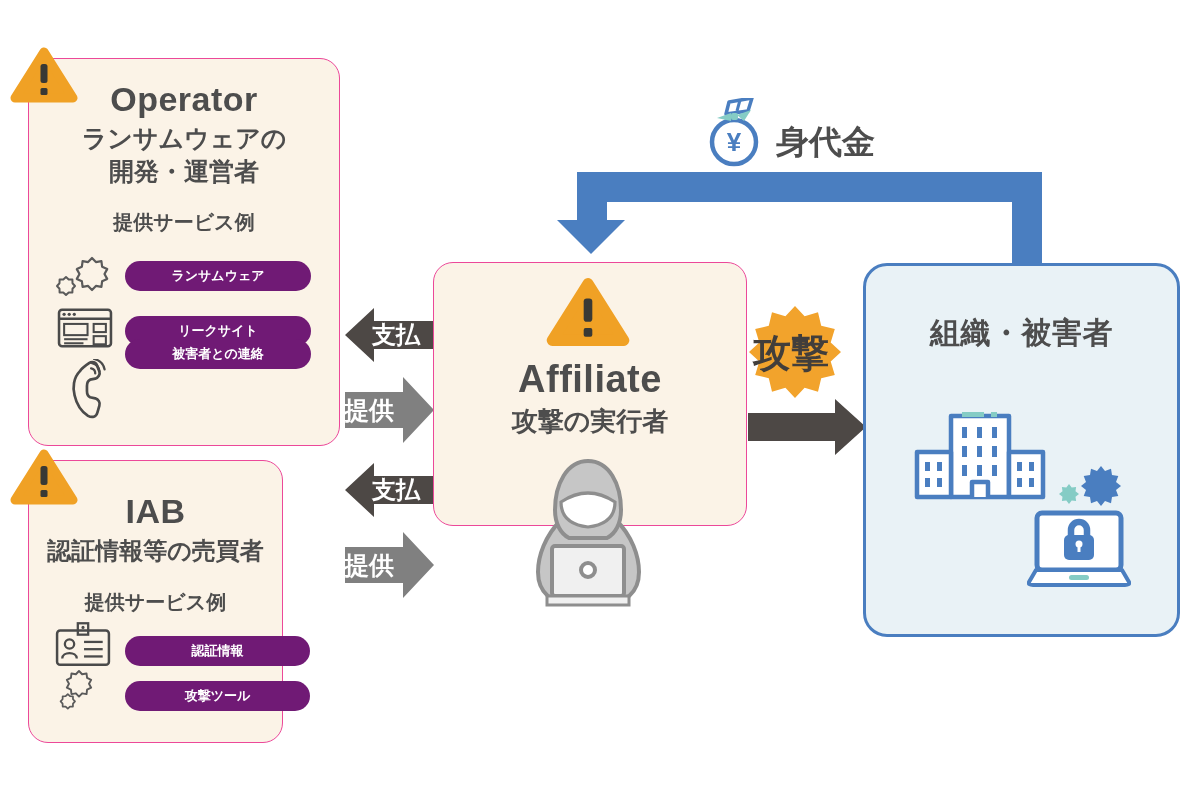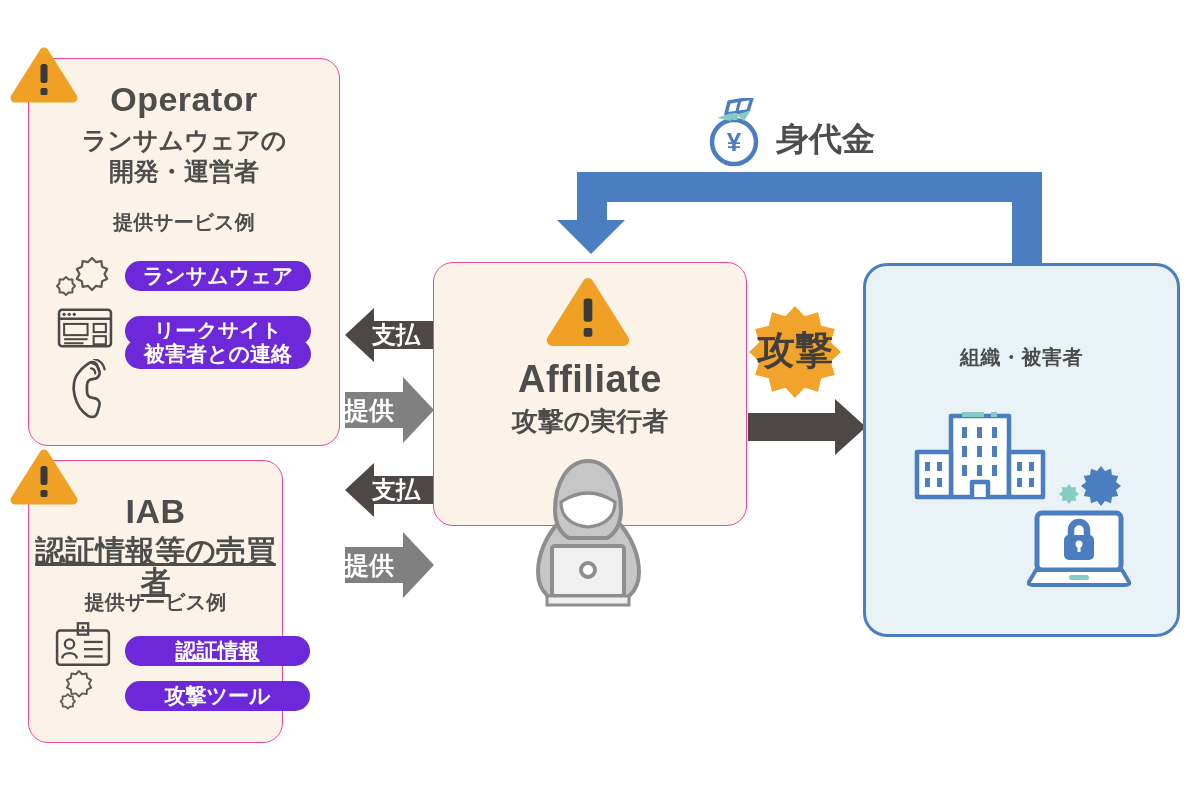--- a/index.html
+++ b/index.html
@@ -10,26 +10,26 @@
 
   .box { position:absolute; border-radius:20px; }
   .box-orange { background:#FBF3E7; border:1px solid #ec4899; }
   .box-blue   { background:#E9F2F6; border:3px solid #4A7EC0; border-radius:24px; }
 
   .ctr { text-align:center; width:100%; left:0; }
   .t-main  { font-weight:bold; color:#4D4D4D; letter-spacing:0.5px; }
   .t-sub   { font-weight:bold; color:#4D4D4D; }
   .t-head  { font-weight:bold; color:#4D4D4D; }
 
-  .pill { position:absolute; background:#6d28d9; color:#ffffff; font-weight:bold;
-          font-size:21px; line-height:30px; height:30px; width:186px; left:96px;
+  .pill { position:absolute; background:#701a75; color:#ffffff; font-weight:bold;
+          font-size:13px; line-height:30px; height:30px; width:186px; left:96px;
           border-radius:16px; text-align:center; white-space:nowrap; }
 
   .arrow-label { position:absolute; color:#ffffff; font-weight:bold; text-align:left; white-space:nowrap; }
-  .dark-label  { position:absolute; color:#45413E; font-weight:bold; text-align:center; white-space:nowrap;font-family:Liberation Mono, monospace; }
+  .dark-label  { position:absolute; color:#45413E; font-weight:bold; white-space:nowrap; }
 </style>
 </head>
 <body>
 
 <div class="stage">
 
   <svg class="abs" style="left:0;top:0" width="1200" height="800" viewBox="0 0 1200 800">
 
     <polygon fill="#4A7EC0" points="577,172 1042,172 1042,263 1012,263 1012,202 607,202 607,220 625,220 591,254 557,220 577,220"></polygon>
 
@@ -58,21 +58,21 @@
     <path d="M24 16 L27 4 L50 0 L46 13 Z" fill="#ffffff" stroke="#4A7EC0" stroke-width="3.5" stroke-linejoin="round"></path>
     <path d="M38 2 L35 13" stroke="#4A7EC0" stroke-width="3"></path>
     <path d="M15 20 L29 15 L29 23 Z" fill="#85CCC5"></path>
     <path d="M49 12 L35 17 L42 23 Z" fill="#85CCC5"></path>
     <rect x="29" y="15" width="7" height="7" rx="2" fill="#85CCC5"></rect>
     <text x="32" y="53" text-anchor="middle" font-size="26" font-weight="bold" fill="#4A7EC0">¥</text>
   </svg>
 
   <div class="box box-orange" style="left:28px;top:58px;width:312px;height:388px;">
     <div class="abs ctr t-main" style="top:20px;font-size:34px;line-height:40px;">Operator</div>
-    <div class="abs ctr t-sub" style="top:66px;font-size:25px;line-height:31px;">ランサムウェアの</div>
+    <div class="abs ctr t-sub" style="top:66px;font-size:25px;line-height:31px;font-family:Liberation Mono, monospace;">ランサムウェアの</div>
     <div class="abs ctr t-sub" style="top:97px;font-size:25px;line-height:31px;">開発・運営者</div>
     <div class="abs ctr t-head" style="top:150px;font-size:20px;line-height:26px;">提供サービス例</div>
 
     <svg class="abs" style="left:24px;top:196px" width="62" height="42" viewBox="0 0 60 42">
       <polygon fill="none" stroke="#5A5A5A" stroke-width="2.2" stroke-linejoin="round" points="38,3 41.9,7.1 47.4,6.1 48.1,11.7 53.2,14.1 50.5,19 53.2,23.9 48.1,26.3 47.4,31.9 41.9,30.9 38,35 34.1,30.9 28.6,31.9 27.9,26.3 22.8,23.9 25.5,19 22.8,14.1 27.9,11.7 28.6,6.1 34.1,7.1"></polygon>
       <polygon fill="none" stroke="#5A5A5A" stroke-width="2" stroke-linejoin="round" points="12,22 14.7,24.5 18.4,24.6 18.5,28.3 21,31 18.5,33.7 18.4,37.4 14.7,37.5 12,40 9.3,37.5 5.6,37.4 5.5,33.7 3,31 5.5,28.3 5.6,24.6 9.3,24.5"></polygon>
     </svg>
 
     <svg class="abs" style="left:28px;top:248px" width="56" height="42" viewBox="0 0 55 40">
       <rect x="2" y="2" width="51" height="36" rx="3" fill="none" stroke="#4A4A4A" stroke-width="2.5"></rect>
@@ -94,42 +94,42 @@
       <path d="M36 10 A13 13 0 0 0 26 0" fill="none" stroke="#4A4A4A" stroke-width="2.2" stroke-linecap="round"></path>
     </svg>
 
     <div class="pill" style="top:202px;">ランサムウェア</div>
     <div class="pill" style="top:245px;margin-top:12px;">リークサイト</div>
     <div class="pill" style="top:280px;">被害者との連絡</div>
   </div>
 
   <div class="box box-orange" style="left:28px;top:460px;width:255px;height:283px;">
     <div class="abs ctr t-main" style="top:30px;font-size:34px;line-height:40px;">IAB</div>
-    <div class="abs ctr t-sub" style="top:74px;font-size:30px;line-height:31px;text-decoration:underline;">認証情報等の売買者</div>
+    <div class="abs ctr t-sub" style="top:74px;font-size:24px;line-height:31px;">認証情報等の売買者</div>
     <div class="abs ctr t-head" style="top:128px;font-size:20px;line-height:26px;">提供サービス例</div>
 
     <svg class="abs" style="left:26px;top:160px" width="56" height="46" viewBox="0 0 54 44">
       <rect x="2" y="9" width="50" height="33" rx="3" fill="none" stroke="#4A4A4A" stroke-width="2.4"></rect>
       <rect x="22" y="2" width="10" height="11" fill="none" stroke="#4A4A4A" stroke-width="2.2"></rect>
       <circle cx="27" cy="6" r="1.5" fill="#4A4A4A"></circle>
       <circle cx="14" cy="22" r="4.5" fill="none" stroke="#4A4A4A" stroke-width="2.2"></circle>
       <path d="M7 36 C7 29 21 29 21 36" fill="none" stroke="#4A4A4A" stroke-width="2.2"></path>
       <line x1="28" y1="20" x2="46" y2="20" stroke="#4A4A4A" stroke-width="2.2"></line>
       <line x1="28" y1="27" x2="46" y2="27" stroke="#4A4A4A" stroke-width="2.2"></line>
       <line x1="28" y1="34" x2="46" y2="34" stroke="#4A4A4A" stroke-width="2.2"></line>
     </svg>
 
     <svg class="abs" style="left:26px;top:206px" width="48" height="48" viewBox="0 0 60 52">
       <g transform="translate(-8,-2)">
         <polygon fill="none" stroke="#5A5A5A" stroke-width="2.4" stroke-linejoin="round" points="38,3 41.9,7.1 47.4,6.1 48.1,11.7 53.2,14.1 50.5,19 53.2,23.9 48.1,26.3 47.4,31.9 41.9,30.9 38,35 34.1,30.9 28.6,31.9 27.9,26.3 22.8,23.9 25.5,19 22.8,14.1 27.9,11.7 28.6,6.1 34.1,7.1"></polygon>
         <polygon fill="none" stroke="#5A5A5A" stroke-width="2.2" stroke-linejoin="round" points="24,32 26.7,34.5 30.4,34.6 30.5,38.3 33,41 30.5,43.7 30.4,47.4 26.7,47.5 24,50 21.3,47.5 17.6,47.4 17.5,43.7 15,41 17.5,38.3 17.6,34.6 21.3,34.5"></polygon>
       </g>
     </svg>
 
-    <div class="pill" style="top:175px;width:185px;text-decoration:underline;">認証情報</div>
+    <div class="pill" style="top:175px;width:185px;">認証情報</div>
     <div class="pill" style="top:220px;width:185px;">攻撃ツール</div>
   </div>
 
   <div class="box box-orange" style="left:433px;top:262px;width:314px;height:264px;">
     <svg class="abs" style="left:112px;top:12px" width="84" height="74" viewBox="0 0 68 60">
       <path d="M34 7 L63 53 L5 53 Z" fill="#F0A125" stroke="#F0A125" stroke-width="9" stroke-linejoin="round"></path>
       <rect x="30.5" y="19" width="7" height="19" rx="2.5" fill="#393935"></rect>
       <rect x="30.5" y="43" width="7" height="7" rx="1.5" fill="#393935"></rect>
     </svg>
     <div class="abs ctr t-main" style="top:94px;font-size:38px;line-height:44px;">Affiliate</div>
@@ -139,21 +139,21 @@
       <path d="M26 62 C10 78 3 98 3 114 C3 136 19 145 32 145 L75 145 C88 145 104 136 104 114 C104 98 97 78 81 62 Z" fill="#C6C6C6" stroke="#8E8E8E" stroke-width="4" stroke-linejoin="round"></path>
       <path d="M53 3 C32 3 20 26 20 52 C20 66 26 76 34 80 L72 80 C80 76 86 66 86 52 C86 26 74 3 53 3 Z" fill="#C6C6C6" stroke="#8E8E8E" stroke-width="4" stroke-linejoin="round"></path>
       <path d="M26 44 Q53 26 80 44 Q80 66 53 69 Q26 66 26 44 Z" fill="#ffffff" stroke="#8E8E8E" stroke-width="3.2"></path>
       <rect x="17" y="88" width="72" height="50" rx="3" fill="#F0F0F0" stroke="#8E8E8E" stroke-width="4"></rect>
       <circle cx="53" cy="112" r="7" fill="#ffffff" stroke="#8E8E8E" stroke-width="4"></circle>
       <rect x="12" y="138" width="82" height="9" fill="#F0F0F0" stroke="#8E8E8E" stroke-width="3"></rect>
     </svg>
   </div>
 
   <div class="box box-blue" style="left:863px;top:263px;width:317px;height:374px;">
-    <div class="abs ctr t-main" style="top:72px;font-size:20px;line-height:38px;">組織・被害者</div>
+    <div class="abs ctr t-main" style="top:48px;font-size:30px;line-height:38px;">組織・被害者</div>
 
     <svg class="abs" style="left:47px;top:144px" width="134" height="91" viewBox="0 0 134 91">
       <rect x="38" y="6" width="58" height="81" fill="#ffffff" stroke="#4A7EC0" stroke-width="4.5" stroke-linejoin="round"></rect>
       <rect x="4" y="42" width="34" height="45" fill="#ffffff" stroke="#4A7EC0" stroke-width="4.5" stroke-linejoin="round"></rect>
       <rect x="96" y="42" width="34" height="45" fill="#ffffff" stroke="#4A7EC0" stroke-width="4.5" stroke-linejoin="round"></rect>
       <rect x="49" y="2" width="22" height="5" fill="#85CCC5"></rect>
       <rect x="78" y="2" width="6" height="5" fill="#85CCC5"></rect>
       <g fill="#4A7EC0">
         <rect x="49" y="17" width="5" height="11"></rect>
           <rect x="64" y="17" width="5" height="11"></rect>

